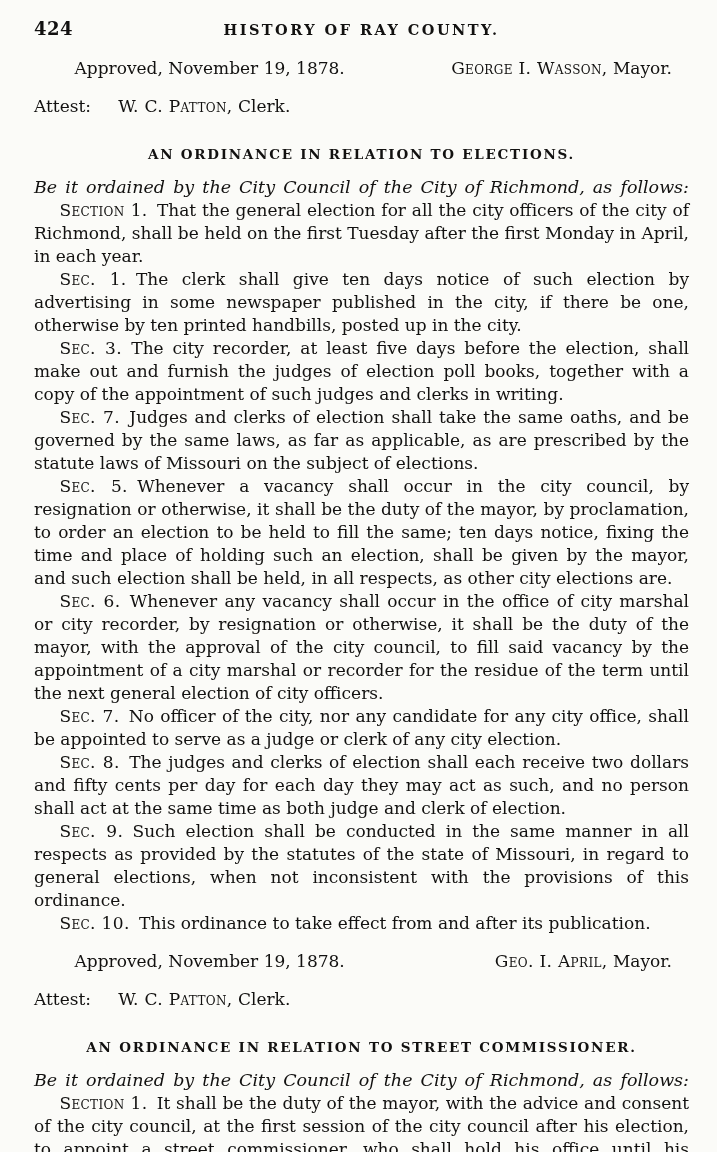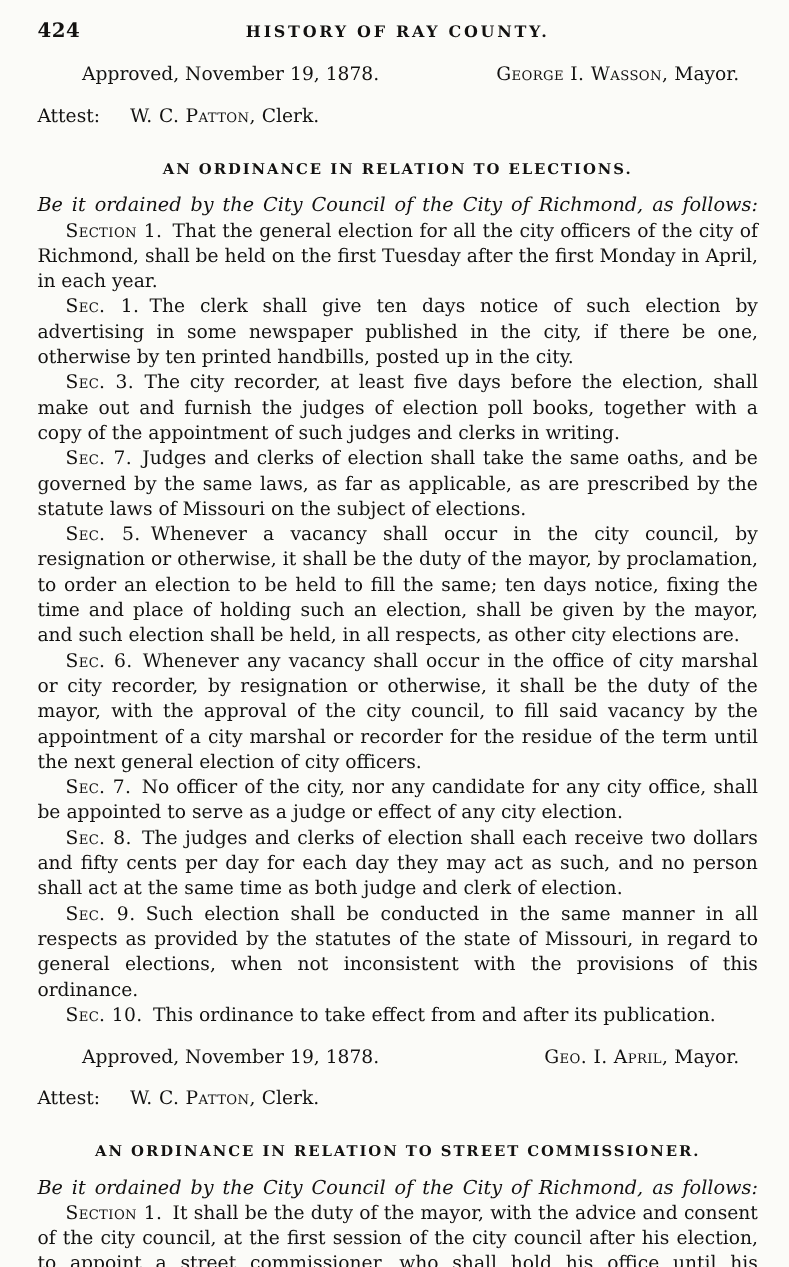--- a/index.html
+++ b/index.html
@@ -106,21 +106,21 @@
     <p class="p"><span class="lead">Sec. 1.</span><span>The clerk shall give ten days notice of such election by advertising in some newspaper published in the city, if there be one, otherwise by ten printed handbills, posted up in the city.</span></p>
 
     <p class="p"><span class="lead">Sec. 3.</span><span>The city recorder, at least five days before the election, shall make out and furnish the judges of election poll books, together with a copy of the appointment of such judges and clerks in writing.</span></p>
 
     <p class="p"><span class="lead">Sec. 7.</span><span>Judges and clerks of election shall take the same oaths, and be governed by the same laws, as far as applicable, as are prescribed by the statute laws of Missouri on the subject of elections.</span></p>
 
     <p class="p"><span class="lead">Sec. 5.</span><span>Whenever a vacancy shall occur in the city council, by resignation or otherwise, it shall be the duty of the mayor, by proclamation, to order an election to be held to fill the same; ten days notice, fixing the time and place of holding such an election, shall be given by the mayor, and such election shall be held, in all respects, as other city elections are.</span></p>
 
     <p class="p"><span class="lead">Sec. 6.</span><span>Whenever any vacancy shall occur in the office of city marshal or city recorder, by resignation or otherwise, it shall be the duty of the mayor, with the approval of the city council, to fill said vacancy by the appointment of a city marshal or recorder for the residue of the term until the next general election of city officers.</span></p>
 
-    <p class="p"><span class="lead">Sec. 7.</span><span>No officer of the city, nor any candidate for any city office, shall be appointed to serve as a judge or effect of any city election.</span></p>
+    <p class="p"><span class="lead">Sec. 7.</span><span>No officer of the city, nor any candidate for any city office, shall be appointed to serve as a judge or clerk of any city election.</span></p>
 
     <p class="p"><span class="lead">Sec. 8.</span><span>The judges and clerks of election shall each receive two dollars and fifty cents per day for each day they may act as such, and no person shall act at the same time as both judge and clerk of election.</span></p>
 
     <p class="p"><span class="lead">Sec. 9.</span><span>Such election shall be conducted in the same manner in all respects as provided by the statutes of the state of Missouri, in regard to general elections, when not inconsistent with the provisions of this ordinance.</span></p>
 
     <p class="p"><span class="lead">Sec. 10.</span><span>This ordinance to take effect from and after its publication.</span></p>
 
     <p class="sig-row">
       <span class="sig-left">Approved, November 19, 1878.</span>
       <span class="sig-right"><span class="name">Geo. I. April,</span> <span class="role">Mayor.</span></span>

